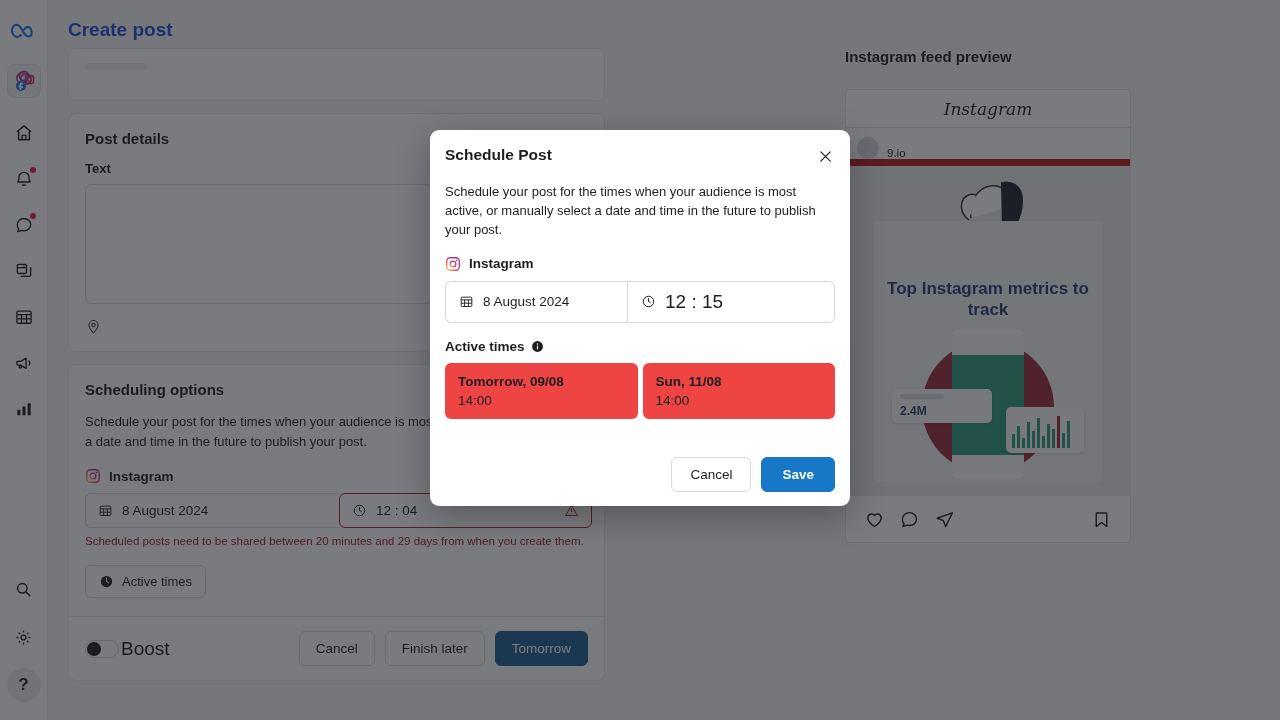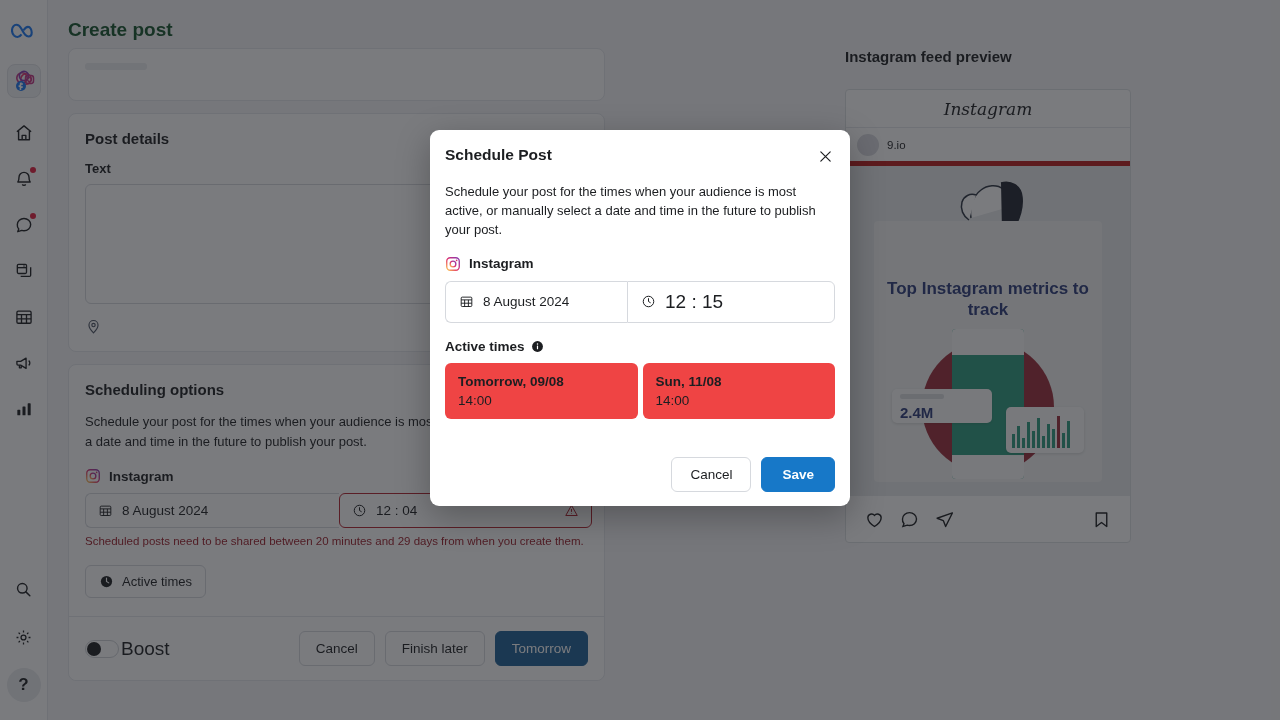--- a/index.html
+++ b/index.html
@@ -32,21 +32,21 @@
   .side-ico .dot {
     position: absolute; top: 5px; right: 5px;
     width: 6px; height: 6px; border-radius: 50%;
     background: #e41e3f;
   }
   .side-bottom { margin-top: auto; display: flex; flex-direction: column; align-items: center; padding-bottom: 12px; }
   .side-bottom .side-ico { margin-bottom: 14px; }
   .side-ico.help { background: #e9ebee; border-radius: 50%; font-size: 17px; font-weight: 700; color: #1c1e21; margin-bottom: 6px; }
 
   .content { flex: 1; position: relative; padding: 14px 0 0 20px; }
-  .page-title { font-size: 19px; font-weight: 700; color: #14532d; margin: 5px 0 14px 0; }
+  .page-title { font-size: 19px; font-weight: 700; color: #1d4ed8; margin: 5px 0 14px 0; }
 
   .col-left { position: absolute; left: 20px; top: 48px; width: 537px; }
   .card {
     background: #ffffff; border: 1px solid #e4e6eb; border-radius: 8px;
     margin-bottom: 12px; padding: 16px;
   }
   .card.media { padding: 14px 16px 20px 16px; }
   .ghost-label { height: 7px; width: 62px; background: #eceef0; border-radius: 3px; margin-bottom: 10px; }
   .btn-outline {
     display: inline-flex; align-items: center; gap: 8px;
@@ -108,21 +108,21 @@
 
   
   .col-right { position: absolute; left: 797px; top: 48px; width: 286px; }
   .preview-title { font-size: 15px; font-weight: 700; color: #1c1e21; margin-bottom: 24px; }
   .ig-card { border: 1px solid #dcdfe3; border-radius: 4px; background: #fff; overflow: hidden; }
   .ig-head {
     height: 38px; display: flex; align-items: center; justify-content: center;
     border-bottom: 1px solid #e4e6eb;
   }
   .ig-logo { font-family: "DejaVu Serif", serif; font-style: italic; font-size: 17px; color: #1c1e21; }
-  .ig-user { height: 38px; display: flex; align-items: center; gap: 8px; padding: 0 11px; border-bottom: 5px solid #b91c1c; }
+  .ig-user { height: 38px; display: flex; align-items: flex-end; gap: 8px; padding: 0 11px; border-bottom: 7px solid #b91c1c; }
   .ig-avatar { width: 22px; height: 22px; border-radius: 50%; background: #d8dadf; flex: 0 0 22px; }
   .ig-username { font-size: 11.5px; color: #1c1e21; }
   .ig-media { height: 330px; background: #eceef0; position: relative; overflow: hidden; }
   .ig-actions { height: 46px; display: flex; align-items: center; gap: 14px; padding: 0 18px; }
   .ig-actions .spacer { margin-left: auto; }
 
   
   .art-bg { position: absolute; inset: 0; background: #e6e9eb; }
   .art-card {
     position: absolute; left: 28px; top: 55px; right: 28px; bottom: 14px;
@@ -140,21 +140,21 @@
     position: absolute; left: 50%; transform: translateX(-50%); top: 108px;
     width: 72px; height: 150px; background: #2d9c7f; border-radius: 4px;
   }
   .art-phone-top { position: absolute; left: 0; right: 0; top: 0; height: 26px; background: #fafafa; border-radius: 4px 4px 0 0; }
   .art-phone-bot { position: absolute; left: 0; right: 0; bottom: 0; height: 24px; background: #fafafa; border-radius: 0 0 4px 4px; }
   .art-stat {
     position: absolute; left: 18px; top: 168px; width: 100px; height: 34px;
     background: #fbfbfb; border-radius: 5px; box-shadow: 0 1px 3px rgba(0,0,0,.13);
   }
   .art-stat .lbl { position: absolute; left: 8px; top: 5px; width: 44px; height: 5px; background: #dcdee0; border-radius: 2px; }
-  .art-stat .val { position: absolute; left: 8px; top: 15px; font-size: 15px; font-weight: 700; color: #2b3b7a; }
+  .art-stat .val { position: absolute; left: 8px; top: 15px; font-size: 12px; font-weight: 700; color: #2b3b7a; }
   .art-bars {
     position: absolute; right: 18px; top: 186px; width: 78px; height: 46px;
     background: #fbfbfb; border-radius: 5px; box-shadow: 0 1px 3px rgba(0,0,0,.13);
     display: flex; align-items: flex-end; gap: 2px; padding: 5px 6px;
   }
   .art-bars i { display: block; width: 3px; background: #2d9c7f; }
   .art-person { position: absolute; left: 50%; transform: translateX(-50%); top: 2px; }
 
   
   .scrim { position: absolute; inset: 0; background: rgba(26,28,32,0.58); }

